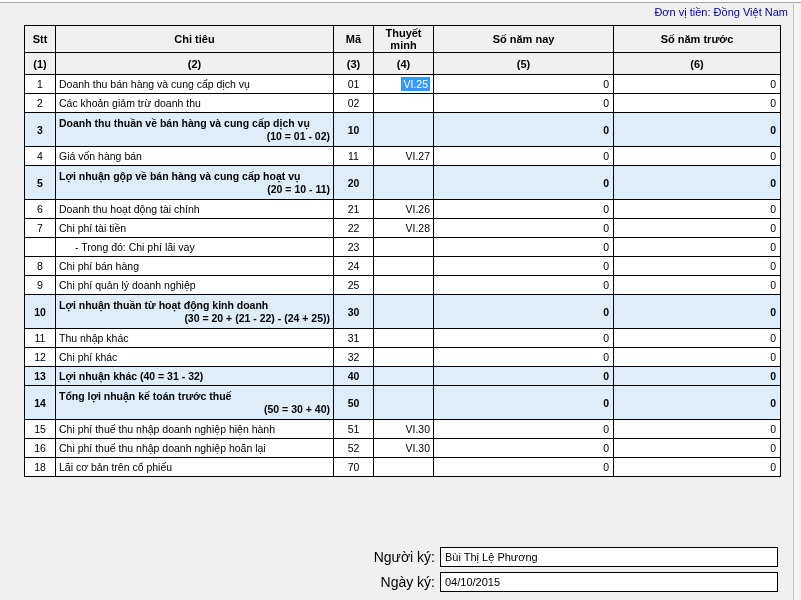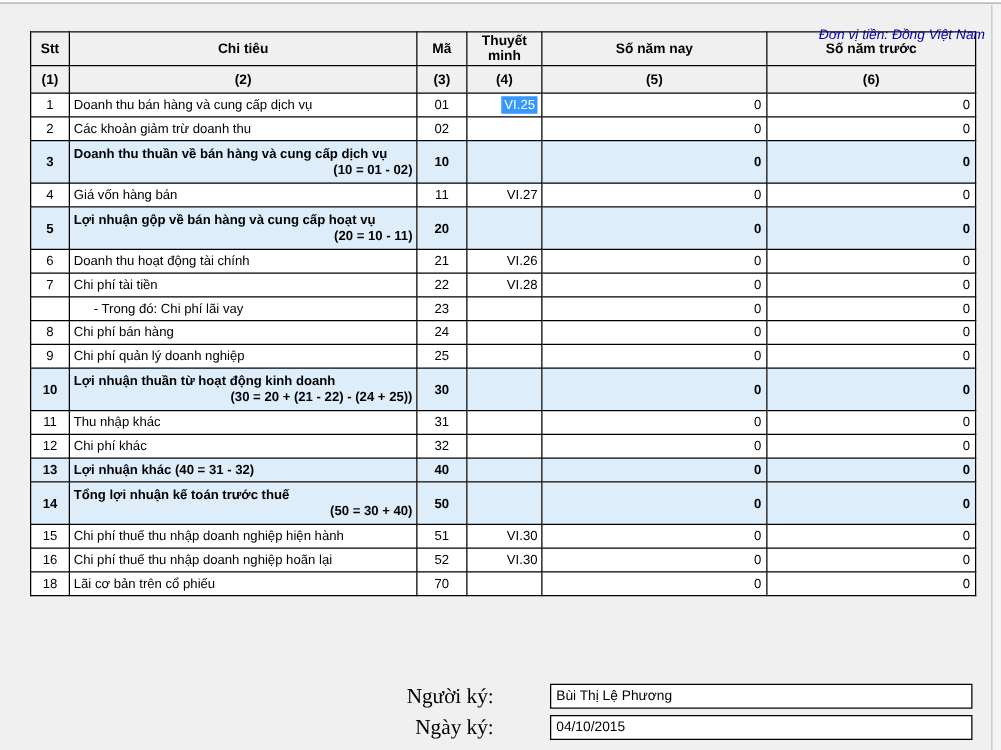--- a/index.html
+++ b/index.html
@@ -6,21 +6,21 @@
   html,body { margin:0; padding:0; }
   body {
     width:801px; height:600px; position:relative; overflow:hidden;
     background:#F0F0F0; color:#000;
     font-family:"Liberation Sans","DejaVu Sans",sans-serif; font-size:10.5px;
   }
   .top-strip { position:absolute; left:0; top:0; width:801px; height:3px;
     background:#FFFFFF; border-bottom:1px solid #A6A6A6; z-index:3; }
   .right-gutter { position:absolute; left:793px; top:4px; width:8px; height:596px;
     background:#F4F4F4; border-left:1px solid #C3C3C3; z-index:2; }
-  .unit-label { position:absolute; top:22px; right:13px; color:#0000A8; font-size:11px; z-index:4;font-style:italic; }
+  .unit-label { position:absolute; top:6px; right:13px; color:#0000A8; font-size:11px; z-index:4; }
 
   table.grid { position:absolute; left:24px; top:25px; width:756px;
     border-collapse:collapse; table-layout:fixed; background:#FFFFFF; }
   .grid th, .grid td { border:1px solid #000; padding:0 3px; overflow:hidden; vertical-align:middle; }
   .grid thead th { background:#F0F0F0; font-weight:bold; text-align:center; font-size:11px; }
   .grid thead tr.h1 th { height:27px; }
   .grid thead tr.h2 th { height:22px; }
   .grid tbody td { height:19px; }
   .grid tr.tall td { height:34px; }
   .grid tr.hl td { background:#DEEDFA; font-weight:bold; }
@@ -30,23 +30,23 @@
   .c-num { text-align:right; padding-right:4px !important; }
   .l1 { white-space:nowrap; line-height:13px; }
   .l1.ind { padding-left:16px; }
   .l2 { padding-left:16px; white-space:nowrap; line-height:13px;text-align:right; }
   .sel { background:#3399FF; color:#FFFFFF; padding:1px 2px; }
 
   .sig-row { position:absolute; left:24px; width:754px; height:21px;
     display:flex; align-items:center; justify-content:flex-end; gap:5px; }
   .sig-row.r1 { top:546px; }
   .sig-row.r2 { top:571px; }
-  .sig-label { font-size:17px; white-space:nowrap;font-family:Liberation Serif, serif; }
+  .sig-label { font-size:14px; white-space:nowrap; }
   .sig-row input { flex:none; width:338px; height:20px; border:1px solid #000;
-    background:#FFFFFF; font-family:inherit; font-size:11px; padding:1px 4px; outline:none;margin-left:40px; }
+    background:#FFFFFF; font-family:inherit; font-size:11px; padding:1px 4px; outline:none; }
 </style>
 </head>
 <body>
 
 <div class="top-strip"></div>
 <div class="right-gutter"></div>
 
 <div class="unit-label">Đơn vị tiền: Đồng Việt Nam</div>
 
 <table class="grid">

